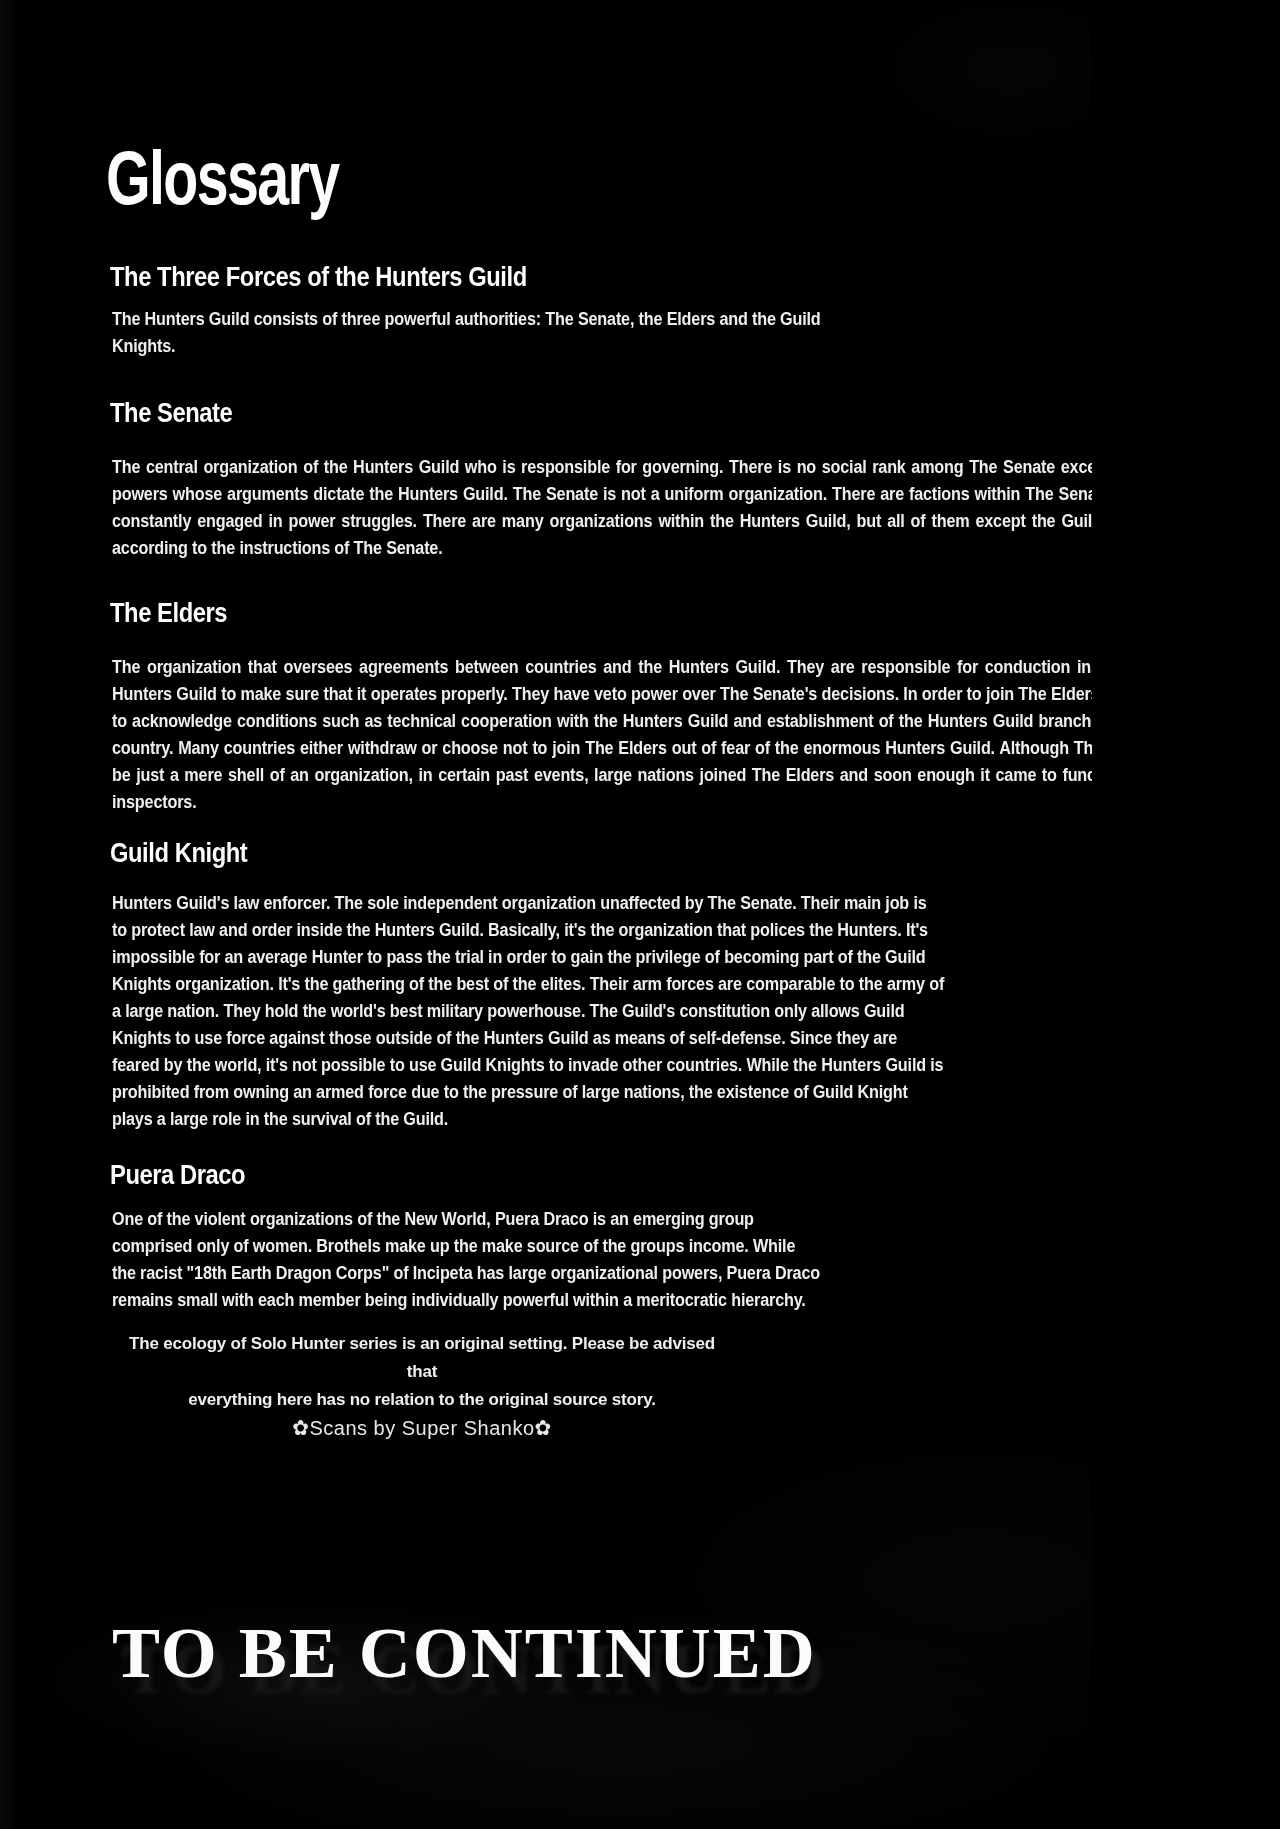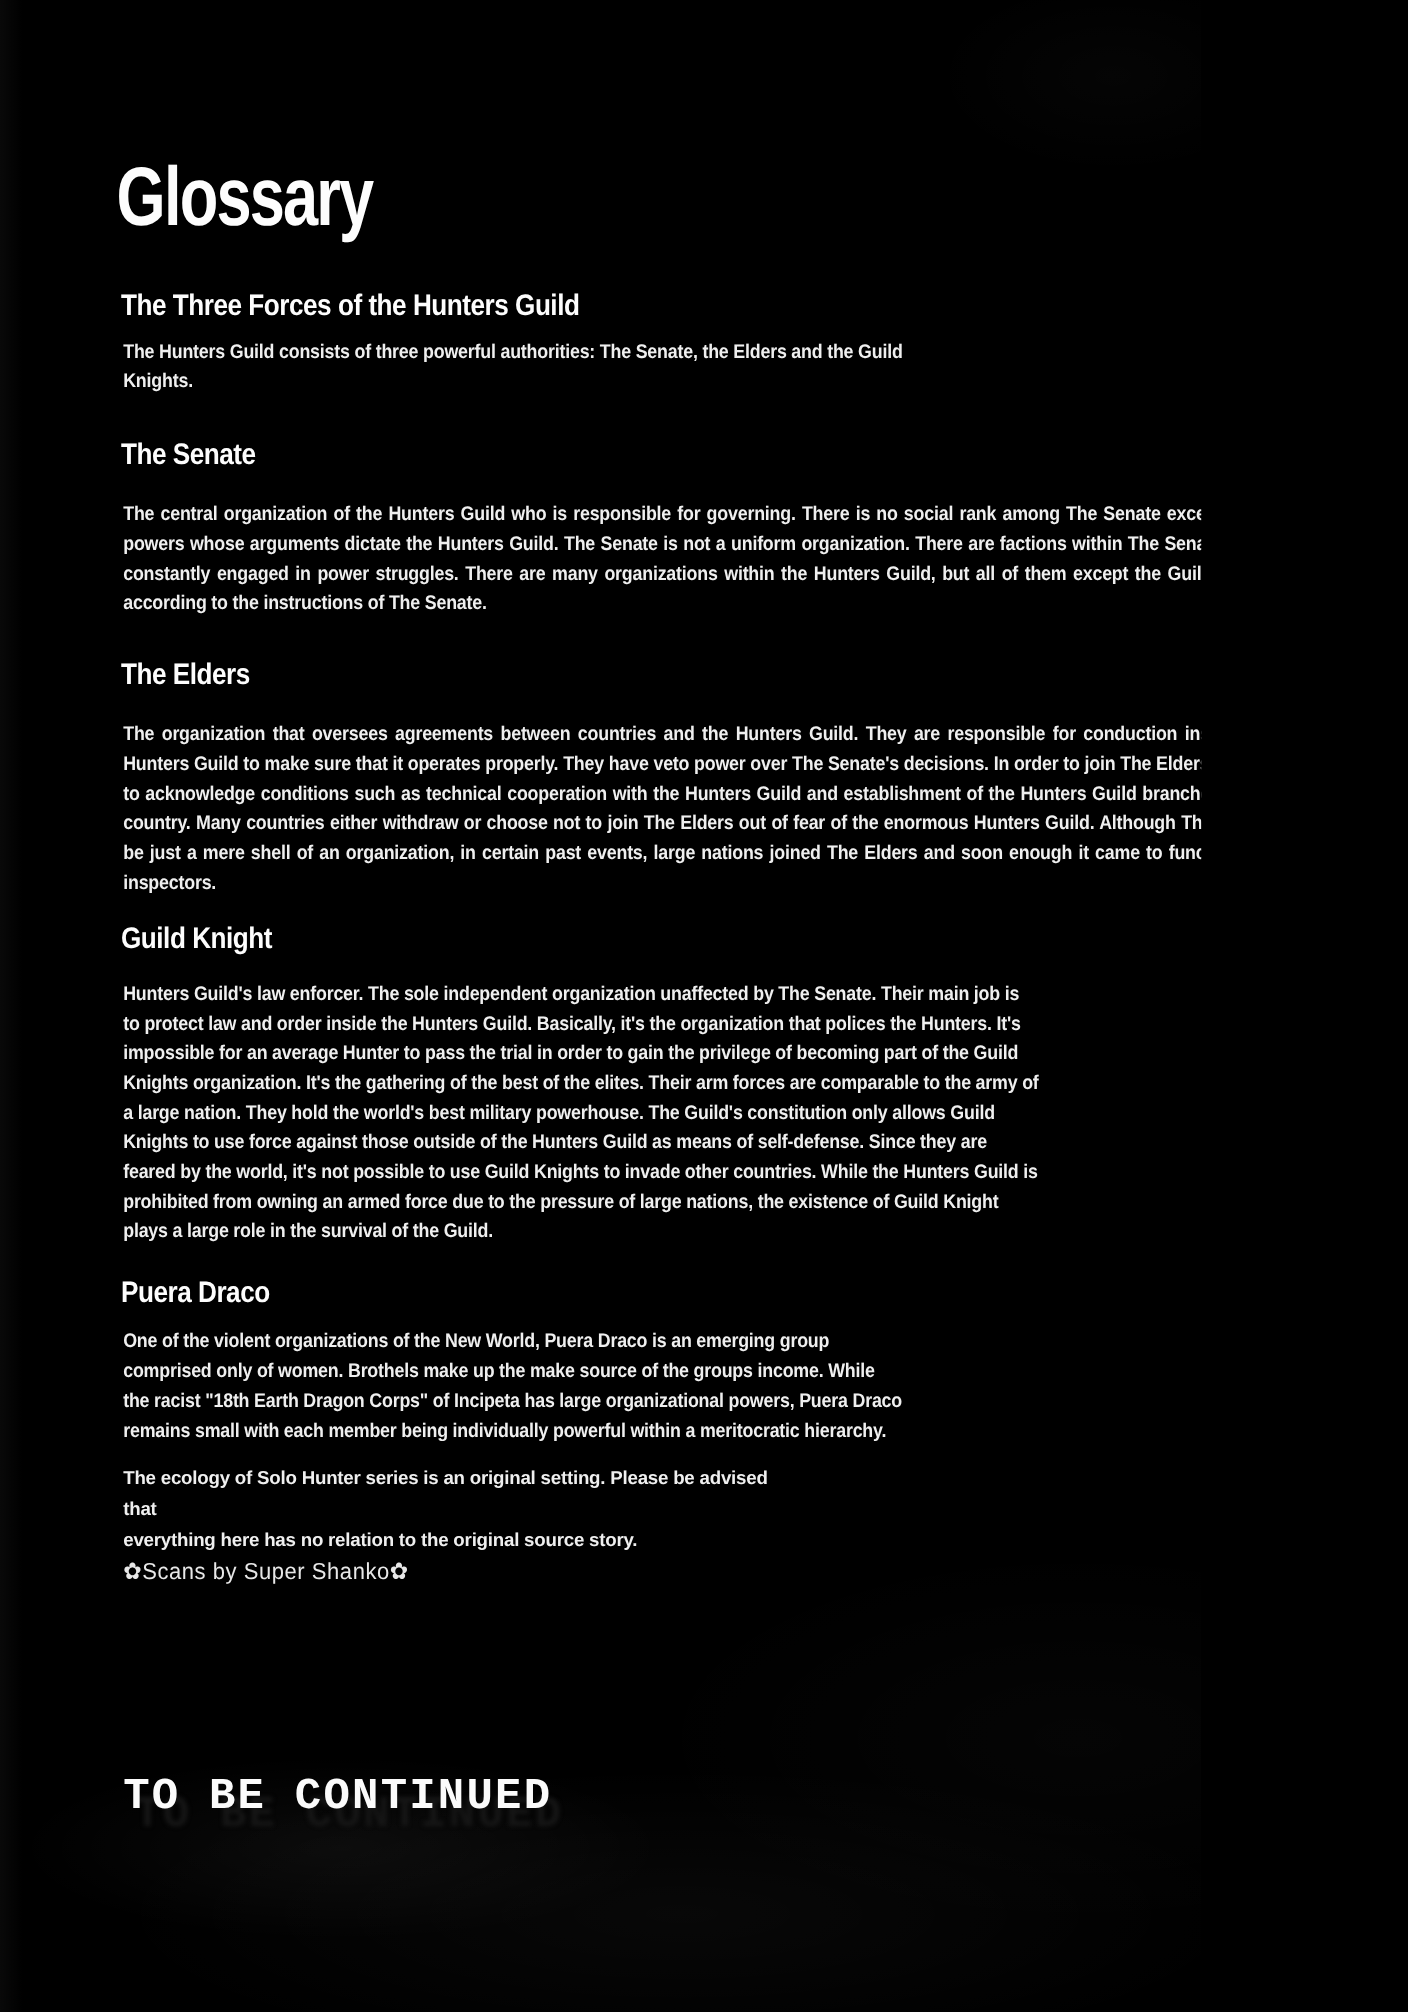--- a/index.html
+++ b/index.html
@@ -82,43 +82,43 @@
   #elders-body    { left: 112px; top: 636px; width: 1228px; }
 
   #gk-heading { left: 110px; top: 816px; }
   #gk-body    { left: 112px; top: 872px; width: 925px; }
 
   #pd-heading { left: 110px; top: 1138px; }
   #pd-body    { left: 112px; top: 1188px; width: 790px; }
 
   #footer-note {
     left: 112px; top: 1330px; width: 620px;
-    text-align: left;
+    text-align: center;
   }
   #footer-note .disclaimer-line {
     font-size: 17px;
     font-weight: bold;
     letter-spacing: -0.2px;
     line-height: 28px;
     color: #efefef;
   }
   #scan-credit {
     margin-top: 2px;
     font-size: 20px;
     font-weight: normal;
     letter-spacing: 0.5px;
     color: #e8e8e8;
     transform: scaleY(1.05);
   }
 
   #tbc-wrap { left: 112px; top: 1612px; }
   .tbc-text {
-    font-family: Liberation Mono, monospace;
+    font-family: Liberation Serif, serif;
     font-weight: bold;
-    font-size: 40px;
+    font-size: 72px;
     letter-spacing: 2px;
     white-space: nowrap;
   }
   #tbc-ghost {
     position: absolute;
     left: 10px; top: 16px;
     color: #161616;
     filter: blur(2px);
   }
   #tbc-main {

